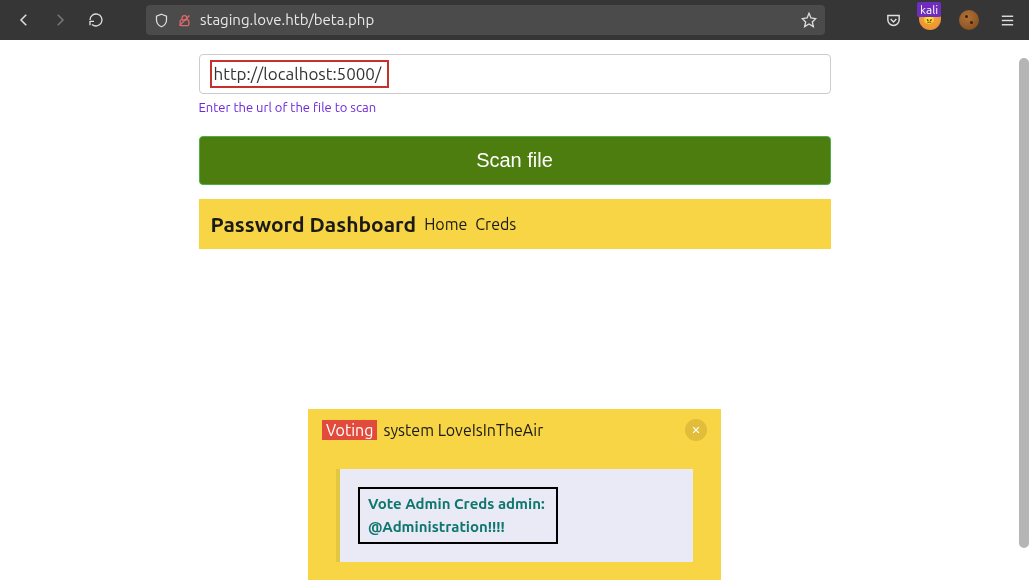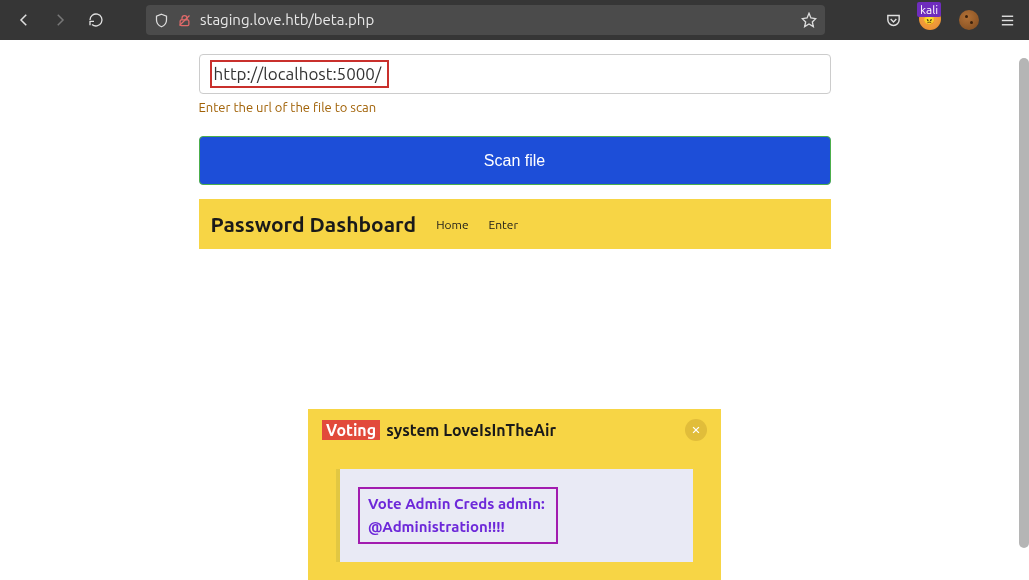--- a/index.html
+++ b/index.html
@@ -113,70 +113,70 @@
       border: 2px solid #c9302c;
       padding: 0 6px 0 2px;
       line-height: 24px;
       font-size: 17px;
       color: #333;
     }
     .helper {
       width: 632px;
       margin: 6px auto 0;
       font-size: 13px;
-      color: #a16207;
+      color: #6d28d9;
     }
     .scan-btn {
       width: 632px;
       display: block;
       margin: 22px auto 0;
-      background: #1d4ed8;
+      background: #4d7c0f;
       color: #fff;
       border: 1px solid #4cae4c;
       border-radius: 4px;
       height: 49px;
-      font-size: 16px;
+      font-size: 20px;
       cursor: pointer;
     }
     .dashboard-bar {
       width: 632px;
       margin: 14px auto 0;
       background: #f7d545;
       height: 50px;
       display: flex;
       align-items: center;
       padding: 0 12px;
-      gap: 20px;
+      gap: 8px;
     }
     .dashboard-title {
       font-weight: 700;
       font-size: 21px;
       color: #1a1a1a;
     }
     .dashboard-link {
-      font-size: 12px;
+      font-size: 16px;
       color: #1a1a1a;
       cursor: pointer;
     }
 
     .admin-panel {
       width: 413px;
       margin: 160px auto 0;
       background: #f7d545;
       border-radius: 0;
     }
     .admin-header {
       display: flex;
       align-items: center;
       justify-content: space-between;
       padding: 10px 14px;
     }
     .admin-title {
       font-size: 16px;
-      font-weight: 700;
+      font-weight: 400;
       color: #1a1a1a;
       display: flex;
       align-items: baseline;
       gap: 6px;
     }
     .admin-title .tag {
       background: #e24a3b;
       color: #fff;
       padding: 1px 4px;
     }
@@ -190,25 +190,25 @@
     }
     .admin-body {
       padding: 18px 28px 22px;
     }
     .creds-box {
       background: #e9eaf5;
       border-left: 4px solid #e2c742;
       padding: 18px 18px;
     }
     .creds-inner {
-      border: 2px solid #a21caf;
+      border: 2px solid #000000;
       padding: 4px 8px;
       font-size: 15px;
       font-weight: 700;
-      color: #6d28d9;
+      color: #0f766e;
       line-height: 1.5;
       width: 200px;
     }
 
     .scrollbar-track {
       position: absolute;
       top: 0;
       right: 0;
       width: 14px;
       height: 100%;
@@ -297,21 +297,21 @@
     <div class="url-input">
       <span class="boxed">http://localhost:5000/</span>
     </div>
     <div class="helper">Enter the url of the file to scan</div>
 
     <button class="scan-btn">Scan file</button>
 
     <div class="dashboard-bar">
       <span class="dashboard-title">Password Dashboard</span>
       <span class="dashboard-link">Home</span>
-      <span class="dashboard-link">Enter</span>
+      <span class="dashboard-link">Creds</span>
     </div>
 
     <div class="admin-panel">
       <div class="admin-header">
         <div class="admin-title">
           <span class="tag">Voting</span>
           <span>system LoveIsInTheAir</span>
         </div>
         <div class="close-btn">
           <svg width="10" height="10" viewBox="0 0 24 24" fill="none" stroke="#fff" stroke-width="3">

